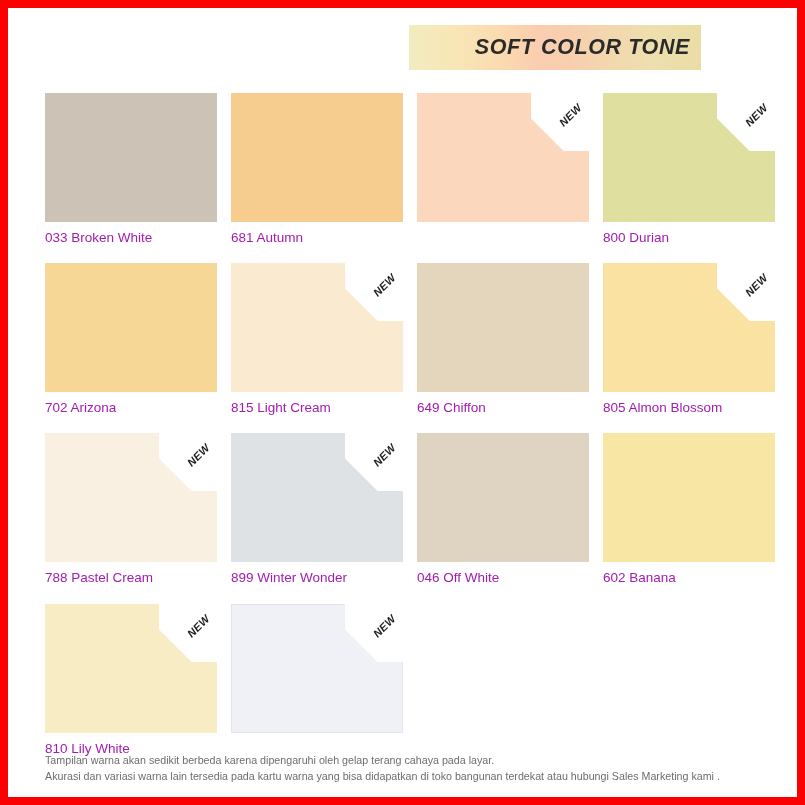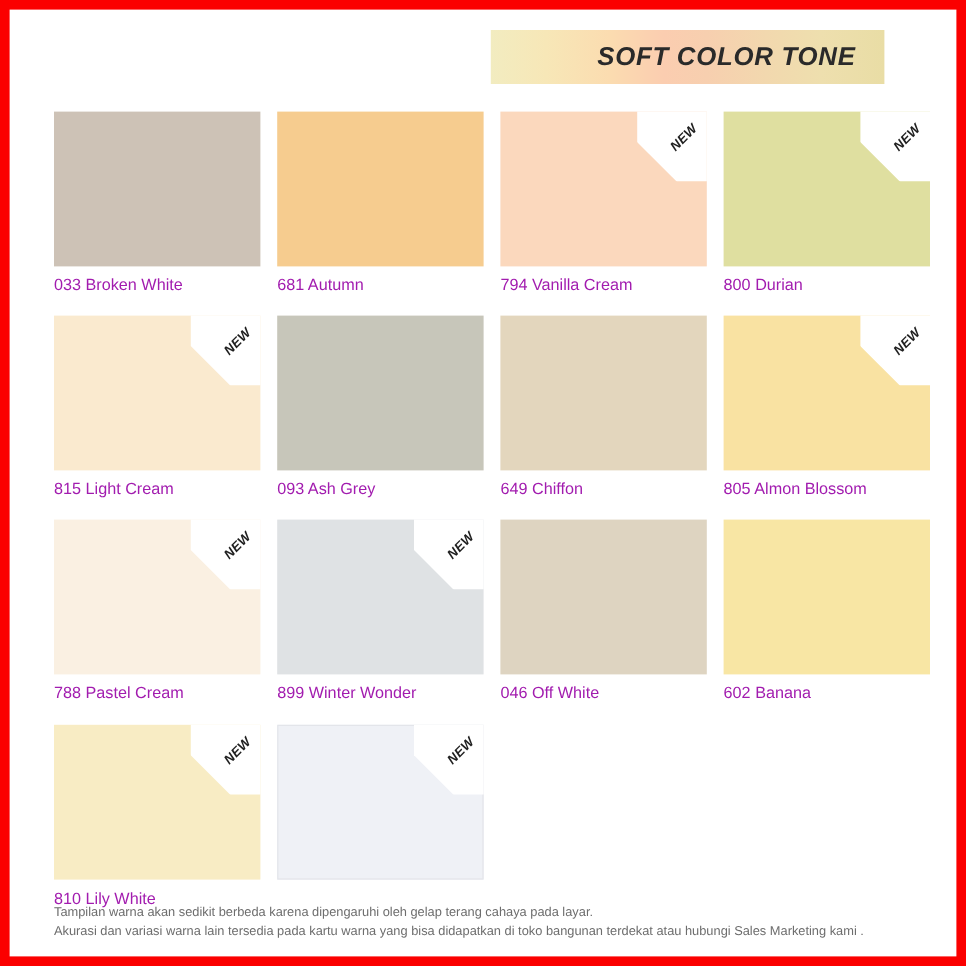--- a/index.html
+++ b/index.html
@@ -39,36 +39,36 @@
     bottom: 8px;
     background: #ffffff;
     box-sizing: border-box;
   }
 
   
   .banner {
     position: absolute;
     left: 409px;
     top: 25px;
-    width: 328px;
+    width: 292px;
     height: 45px;
     background: linear-gradient(90deg,
         #f2ecc0 0%,
         #f7e7b7 14%,
         #fbdcb0 30%,
         #fbcdb0 44%,
         #f7cfaf 55%,
         #f2d8ae 70%,
         #eedfae 84%,
         #e9dda5 100%);
     display: flex;
     align-items: center;
     justify-content: flex-end;
     box-sizing: border-box;
-    padding-right: 24px;
+    padding-right: 11px;
   }
   .banner-title {
     font-size: 21.5px;
     font-weight: bold;
     font-style: italic;
     letter-spacing: 0.6px;
     color: #2a2a2a;
     white-space: nowrap;
   }
 
@@ -184,47 +184,46 @@
         <div class="swatch-label">681 Autumn</div>
       </div>
       <div class="cell">
         <div class="swatch-wrap">
           <div class="swatch" style="background: rgb(251, 216, 189);"></div>
           <div class="new-badge">
             <div class="cut"></div>
             <span class="new-text">NEW</span>
           </div>
         </div>
-        <div class="swatch-label">794 Vanilla Cream</div>
       </div>
       <div class="cell">
         <div class="swatch-wrap">
           <div class="swatch" style="background: rgb(223, 223, 160);"></div>
           <div class="new-badge">
             <div class="cut"></div>
             <span class="new-text">NEW</span>
           </div>
         </div>
         <div class="swatch-label">800 Durian</div>
       </div>
       <div class="cell">
         <div class="swatch-wrap">
+          <div class="swatch" style="background: rgb(246, 215, 149);"></div>
+        </div>
+        <div class="swatch-label">702 Arizona</div>
+      </div>
+      <div class="cell">
+        <div class="swatch-wrap">
           <div class="swatch" style="background: rgb(250, 234, 207);"></div>
           <div class="new-badge">
             <div class="cut"></div>
             <span class="new-text">NEW</span>
           </div>
         </div>
         <div class="swatch-label">815 Light Cream</div>
-      </div>
-      <div class="cell">
-        <div class="swatch-wrap">
-          <div class="swatch" style="background: rgb(199, 198, 186);"></div>
-        </div>
-        <div class="swatch-label">093 Ash Grey</div>
       </div>
       <div class="cell">
         <div class="swatch-wrap">
           <div class="swatch" style="background: rgb(227, 214, 189);"></div>
         </div>
         <div class="swatch-label">649 Chiffon</div>
       </div>
       <div class="cell">
         <div class="swatch-wrap">
           <div class="swatch" style="background: rgb(249, 226, 162);"></div>

